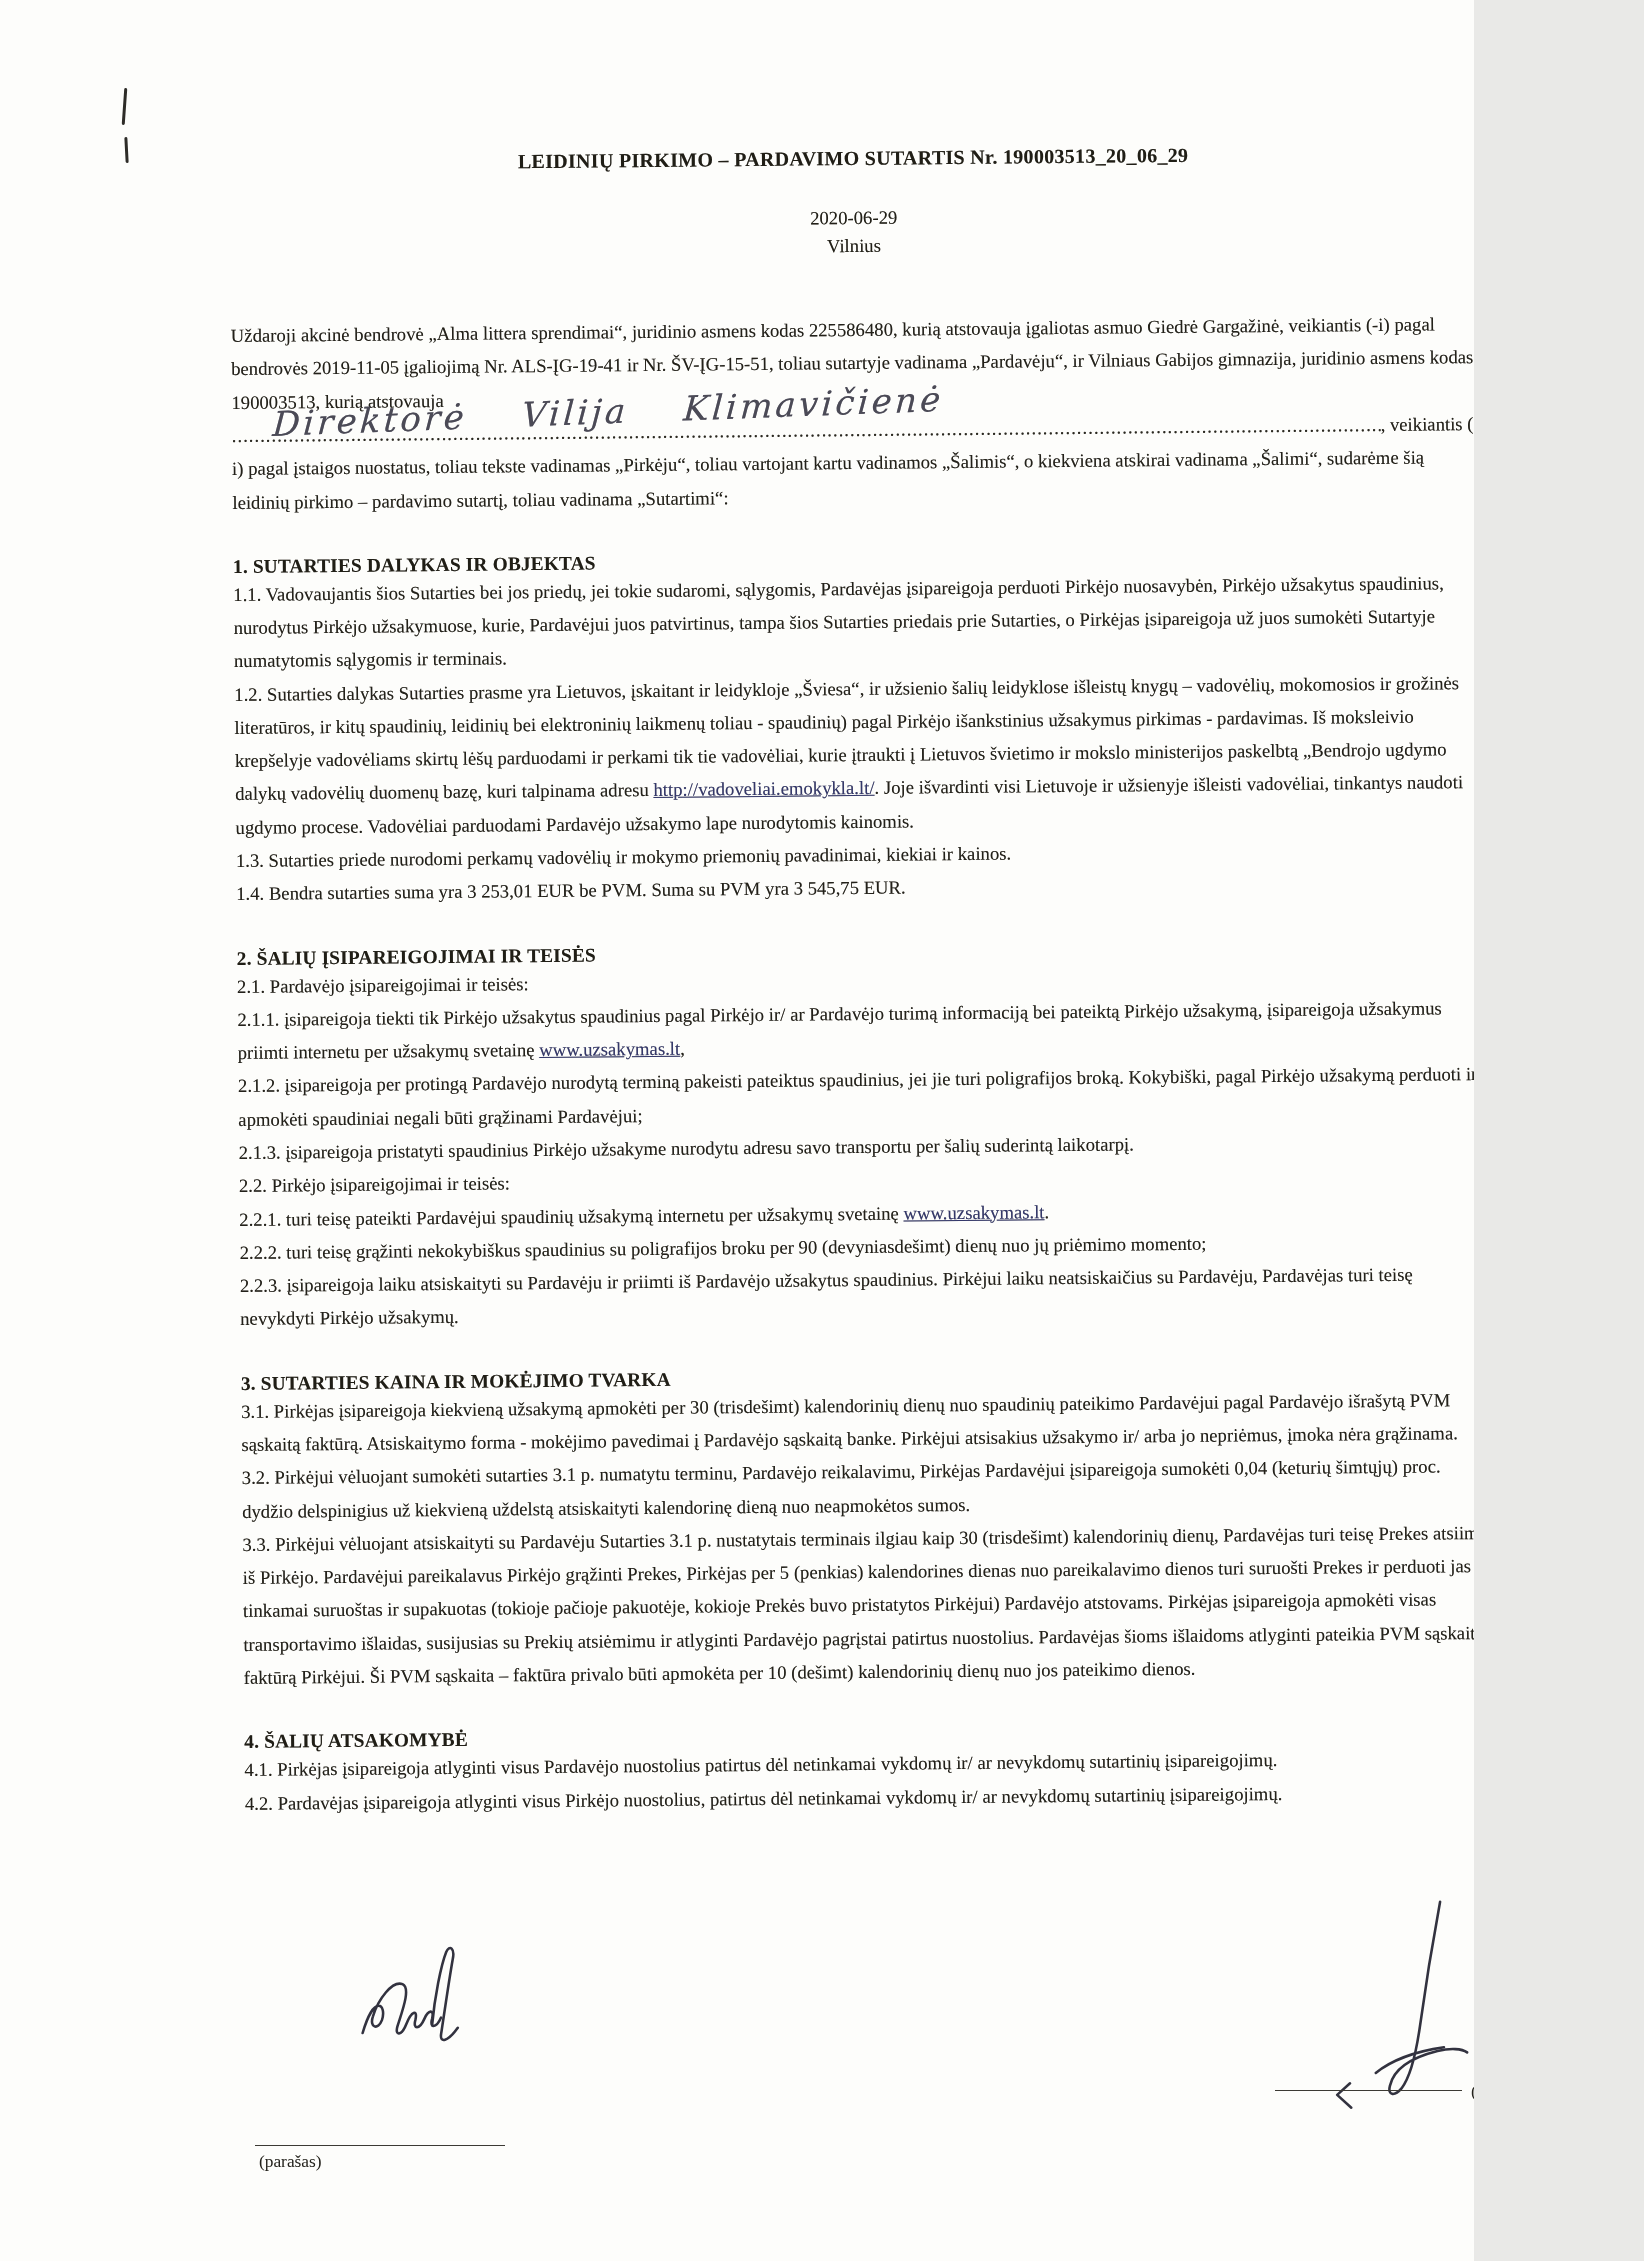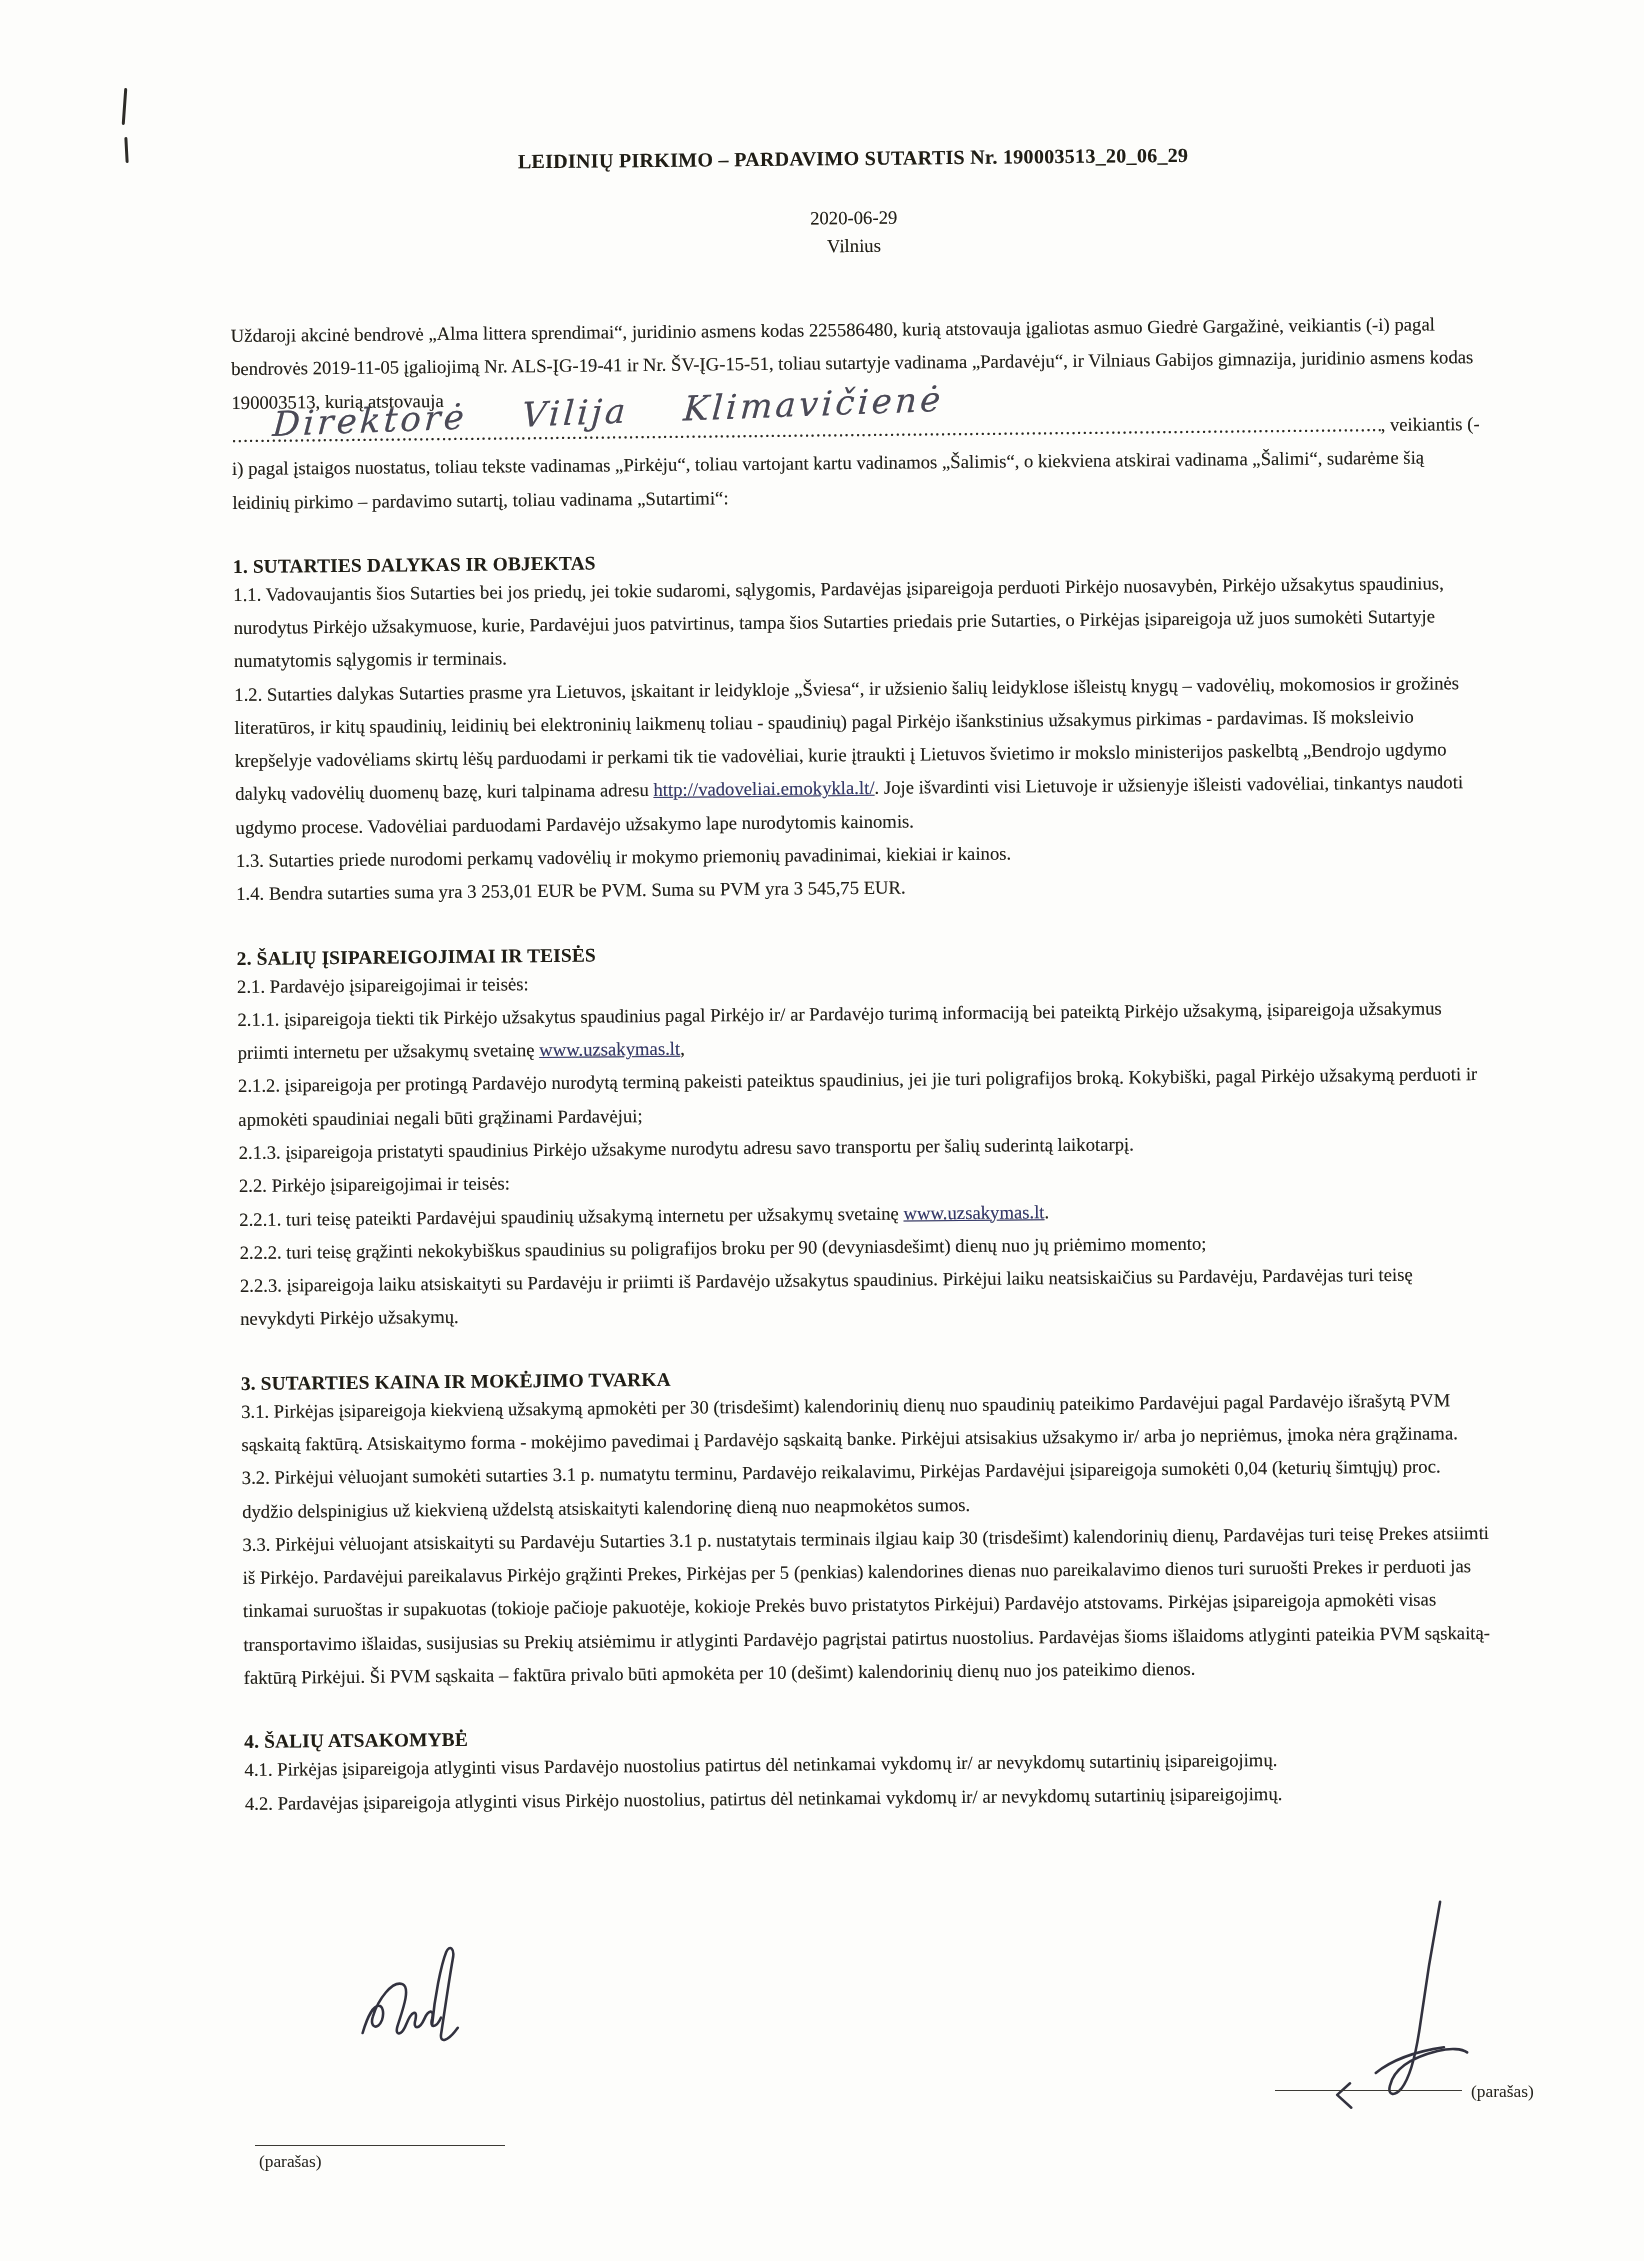--- a/index.html
+++ b/index.html
@@ -1,20 +1,20 @@
 <!DOCTYPE html>
 <html style="font-size:10.3px"><head>
 <meta charset="utf-8">
 <style>
   * { margin:0; padding:0; box-sizing:border-box; }
   html,body { width:1644px; height:2261px; }
   body { background:#e9e9e7; font-family:"Liberation Serif", serif; }
 
   .page {
-    position:relative; width:1644px; height:2261px;
+    position:relative; width:1474px; height:2261px;
     background:#fdfdfb; overflow:hidden; color:#222018;
   }
 
   
   .content {
     position:absolute; left:229px; top:147px; width:1248px;
     transform:rotate(-0.55deg); transform-origin:50% 0;
     text-shadow:0 0 0.6px rgba(40,38,30,0.4);
   }
 

